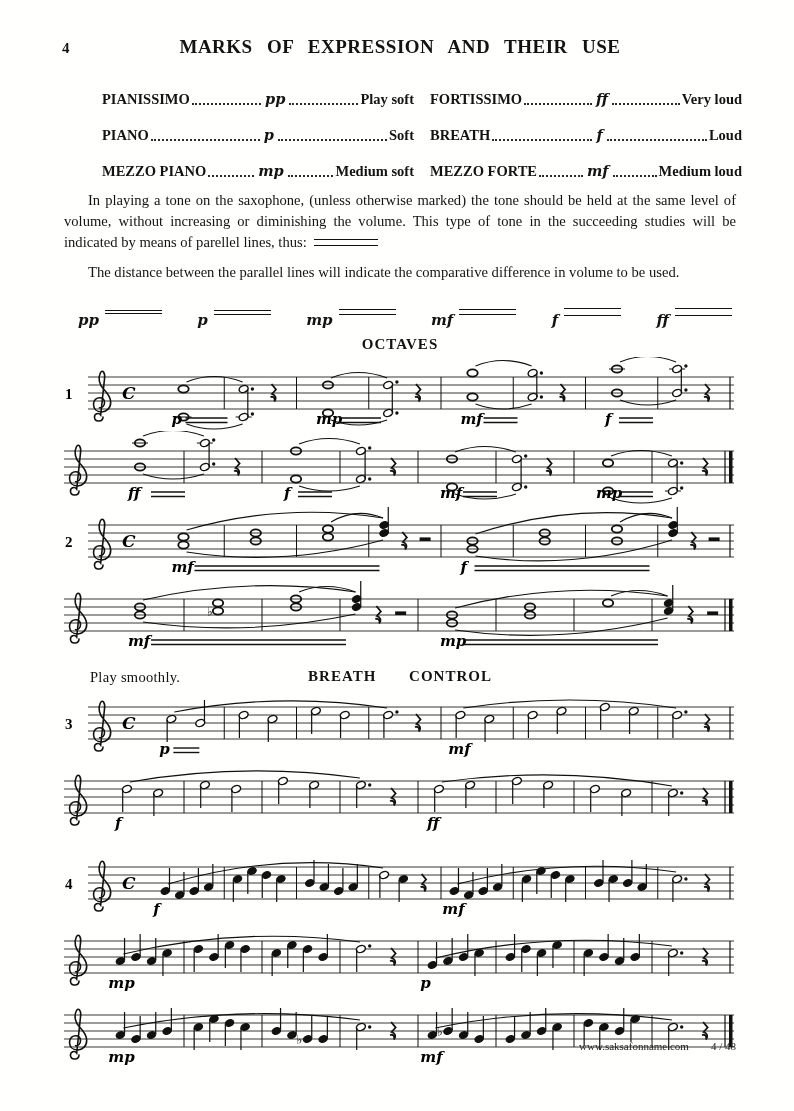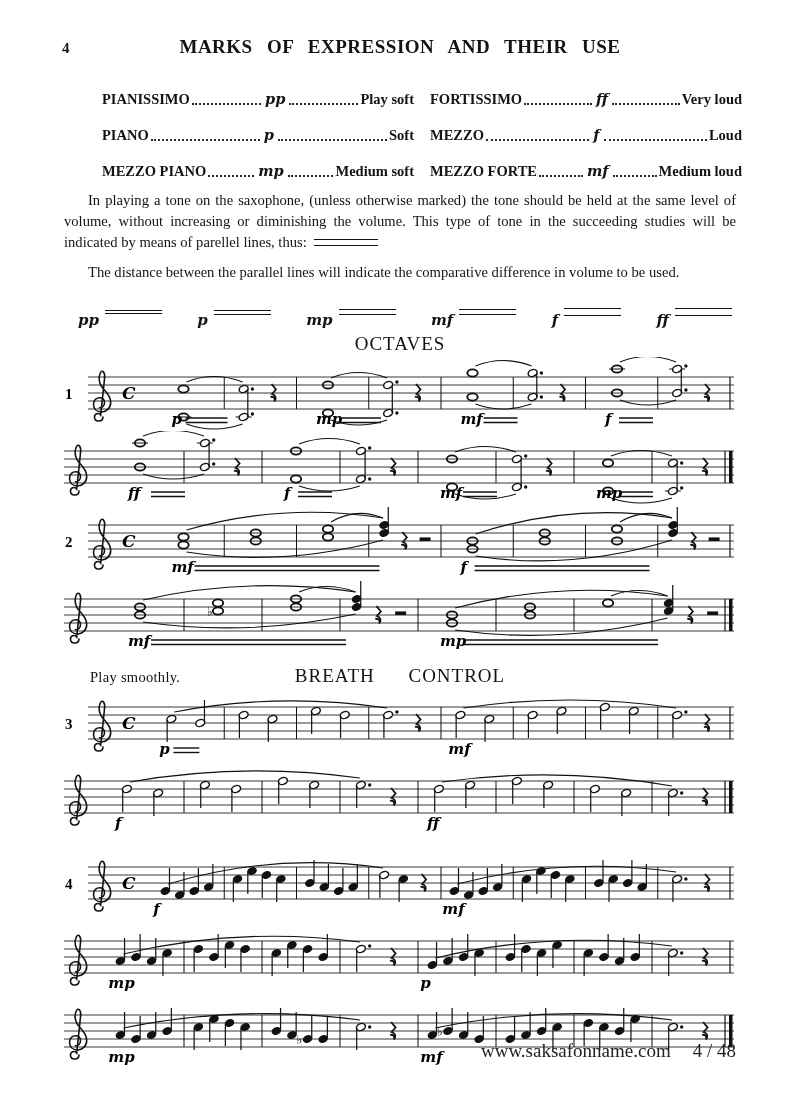--- a/index.html
+++ b/index.html
@@ -20,30 +20,30 @@
         text-indent:24px;}
   .para.first{margin-top:11px;}
   .sample-lines{display:inline-block;width:64px;height:5px;vertical-align:middle;
         border-top:1.7px solid #111;border-bottom:1.7px solid #111;margin:0 0 3px 7px;}
   .scale-row{display:flex;justify-content:space-between;align-items:center;
         margin:12px 4px 0 12px;}
   .scale-item{display:flex;align-items:center;}
   .scale-item .dsym{font-size:15px;}
   .plines{display:inline-block;width:57px;border-top:1.6px solid #111;
         border-bottom:1.6px solid #111;margin-left:4px;}
-  .section-head{text-align:center;font-size:19px;font-weight:normal;letter-spacing:1px;
+  .section-head{text-align:center;font-size:15px;font-weight:bold;letter-spacing:1px;
         word-spacing:28px;margin:4px 0 0 0;line-height:22px;}
   .breath-row{position:relative;margin-top:12px;line-height:22px;}
   .play-smooth{position:absolute;left:26px;top:1px;font-size:14.5px;font-weight:normal;
         letter-spacing:.3px;}
   .staves{margin-top:2px;}
   .staffrow{position:relative;}
   .staffrow svg{display:block;}
   .gap-before{margin-top:12px;}
-  .footer{position:absolute;top:1040px;right:58px;font-size:19px;color:#222;}
+  .footer{position:absolute;top:1040px;right:58px;font-size:11px;color:#222;}
   .footer .fpage{margin-left:22px;}
 </style>
 </head>
 <body>
 
 <div class="page">
   <span class="pagenum">4</span>
   <h1 class="title">MARKS OF EXPRESSION AND THEIR USE</h1>
 
   <div class="dyntable">
@@ -72,21 +72,21 @@
     </div>
     <div class="dcol">
       <div class="trow">
         <span>FORTISSIMO</span>
           <span class="lead"></span>
           <span class="dsym">ff</span>
           <span class="lead"></span>
           <span>Very loud</span>
       </div>
       <div class="trow">
-        <span>MEZZO</span>
+        <span>BREATH</span>
           <span class="lead"></span>
           <span class="dsym">f</span>
           <span class="lead"></span>
           <span>Loud</span>
       </div>
       <div class="trow">
         <span>MEZZO FORTE</span>
           <span class="lead"></span>
           <span class="dsym">mf</span>
           <span class="lead"></span>

